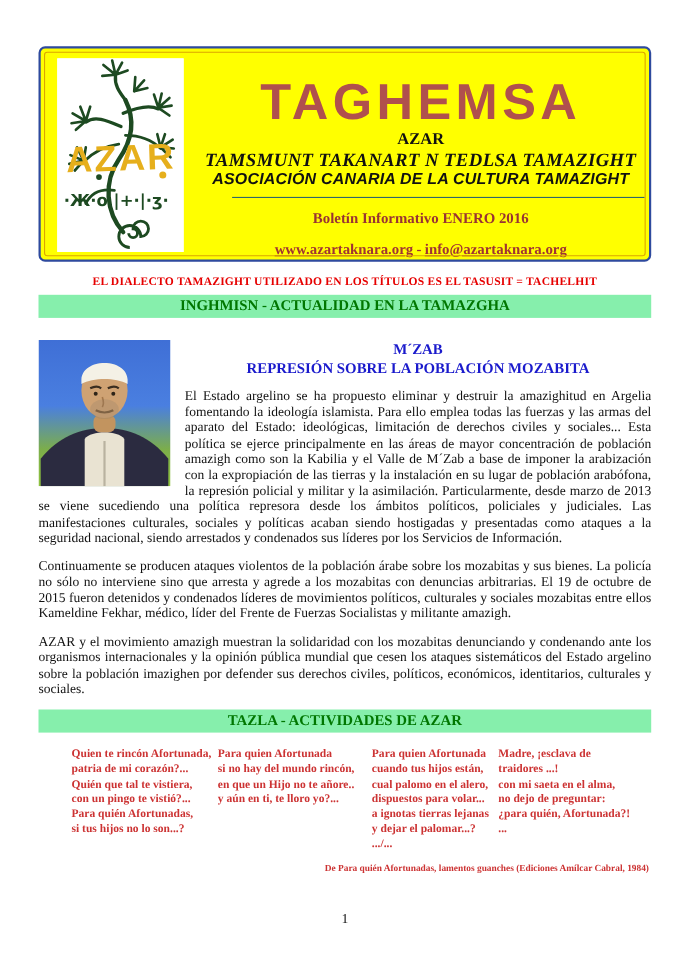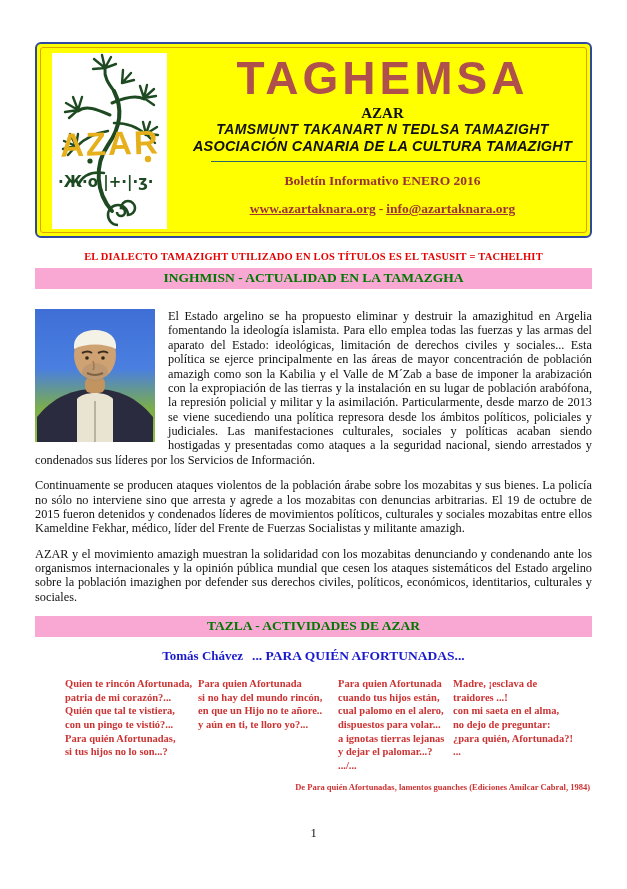--- a/index.html
+++ b/index.html
@@ -15,50 +15,50 @@
     border:2px solid #2e4a9e; border-radius:6px; position:relative;
   }
   .header-box::before {
     content:""; position:absolute; inset:3px; border:1px solid #dca400;
     border-radius:3px; pointer-events:none;
   }
   .logo {
     position:absolute; left:15px; top:9px; width:115px; height:176px;
     background:#ffffff;
   }
-  .header-right { margin-left:138px; text-align:center; padding-top:10px; }
+  .header-right { margin-left:138px; text-align:center; padding-top:24px; }
   .newsletter-title {
     font-family:"Liberation Sans","DejaVu Sans",sans-serif;
     font-weight:bold; font-size:46px; line-height:1.05; color:#b0504d;
     letter-spacing:4px;
   }
   .org-acronym { font-size:15px; font-weight:bold; color:#111111; margin-top:3px; }
   .tifinagh {
     font-family:"DejaVu Sans",sans-serif; font-weight:bold; font-size:14.5px;
     color:#111111; letter-spacing:1.5px; word-spacing:6px; line-height:1.05; margin-top:1px;
     white-space:nowrap;
   }
   .org-tamazight, .org-spanish {
     font-family:"Liberation Sans","DejaVu Sans",sans-serif;
     font-weight:bold; font-style:italic; color:#111111; line-height:1.12;
   }
-  .org-tamazight { font-size:14px; letter-spacing:0.4px; }
+  .org-tamazight { font-size:17px; letter-spacing:0.4px;font-family:Liberation Serif, serif; }
   .org-spanish  { font-size:14.5px; letter-spacing:0.2px; }
   .rule { border-top:1px solid #2f6868; margin:7px 4px 0 36px; }
   .bulletin { font-size:13.5px; font-weight:bold; color:#993333; margin-top:11px; }
   .links { font-size:13.5px; font-weight:bold; margin-top:12px; }
   .links a { color:#a03333; text-decoration:underline; cursor:pointer; }
   .links .sep { color:#a03333; text-decoration:none; margin:0 3px; }
   
   .notice {
     margin-top:13px; text-align:center; color:#e60000; font-weight:bold;
     font-size:10.5px; letter-spacing:0.2px;
   }
   .banner {
-    margin:6px 35px 0 35px; background:#f9a8d4; color:#007700;
+    margin:6px 35px 0 35px; background:#86efac; color:#007700;
     font-weight:bold; font-size:13.5px; text-align:center; padding:2px 0 3px 0;
   }
   .banner.second { margin-top:12px; }
   
   .article { margin:20px 35px 0 35px; }
   .photo { float:left; width:120px; height:133px; margin:0 13px 4px 0; }
   .article-title {
     text-align:center; color:#1a1acc; font-weight:bold; font-size:13.5px;
     line-height:1.28; margin-bottom:9px;
   }
@@ -178,29 +178,30 @@
         <path d="M39,36 C40,16 80,16 81,36 L81,40 C70,34 50,34 39,40 Z" fill="#f4f1e6"></path>
 
         <path d="M47,44 q6,-3 10,0 M63,44 q6,-3 10,0" stroke="#3a2d20" stroke-width="2" fill="none"></path>
         <circle cx="52" cy="49" r="1.8" fill="#2e2418"></circle>
           <circle cx="68" cy="49" r="1.8" fill="#2e2418"></circle>
         <path d="M58,52 q2,6 0,9" stroke="#a5774a" stroke-width="1.5" fill="none"></path>
         <path d="M52,64 q8,4 16,0" stroke="#7a5a38" stroke-width="2" fill="none"></path>
         <ellipse cx="60" cy="63" rx="13" ry="9" fill="#8a7a66" opacity="0.25"></ellipse>
       </svg>
     </div>
+    <div class="article-title">
+      <div>M´ZAB</div>
+      <div>REPRESIÓN SOBRE LA POBLACIÓN MOZABITA</div>
+    </div>
     <p class="body-p">El Estado argelino se ha propuesto eliminar y destruir la amazighitud en Argelia fomentando la ideología islamista. Para ello emplea todas las fuerzas y las armas del aparato del Estado: ideológicas, limitación de derechos civiles y sociales... Esta política se ejerce principalmente en las áreas de mayor concentración de población amazigh como son la Kabilia y el Valle de M´Zab a base de imponer la arabización con la expropiación de las tierras y la instalación en su lugar de población arabófona, la represión policial y militar y la asimilación. Particularmente, desde marzo de 2013 se viene sucediendo una política represora desde los ámbitos políticos, policiales y judiciales. Las manifestaciones culturales, sociales y políticas acaban siendo hostigadas y presentadas como ataques a la seguridad nacional, siendo arrestados y condenados sus líderes por los Servicios de Información.</p>
   </div>
   <p class="body-p full-p">Continuamente se producen ataques violentos de la población árabe sobre los mozabitas y sus bienes. La policía no sólo no interviene sino que arresta y agrede a los mozabitas con denuncias arbitrarias. El 19 de octubre de 2015 fueron detenidos y condenados líderes de movimientos políticos, culturales y sociales mozabitas entre ellos Kameldine Fekhar, médico, líder del Frente de Fuerzas Socialistas y militante amazigh.</p>
   <p class="body-p full-p">AZAR y el movimiento amazigh muestran la solidaridad con los mozabitas denunciando y condenando ante los organismos internacionales y la opinión pública mundial que cesen los ataques sistemáticos del Estado argelino sobre la población imazighen por defender sus derechos civiles, políticos, económicos, identitarios, culturales y sociales.</p>
 
   <div class="banner second">TAZLA - ACTIVIDADES DE AZAR</div>
-  <div class="poem-heading">
-    <span class="author">Tomás Chávez</span><span class="ptitle">... PARA QUIÉN AFORTUNADAS...</span>
-  </div>
 
   <div class="poem">
     <div class="col col1">
       <span class="line">Quien te rincón Afortunada,</span>
       <span class="line">patria de mi corazón?...</span>
       <span class="line">Quién que tal te vistiera,</span>
       <span class="line">con un pingo te vistió?...</span>
       <span class="line">Para quién Afortunadas,</span>
       <span class="line">si tus hijos no lo son...?</span>
     </div>

